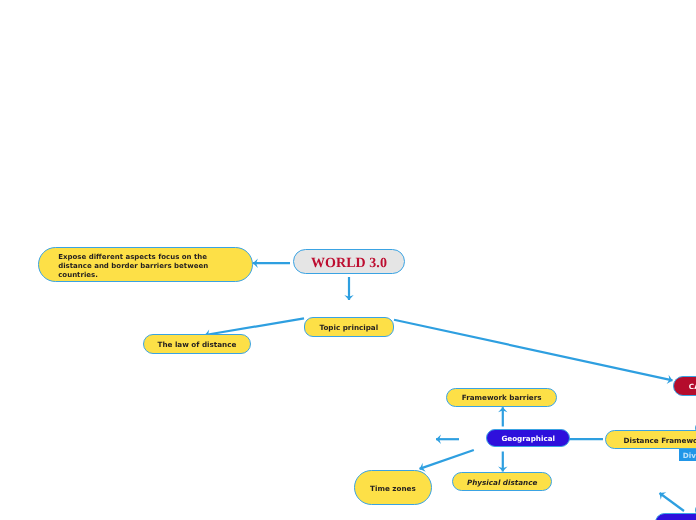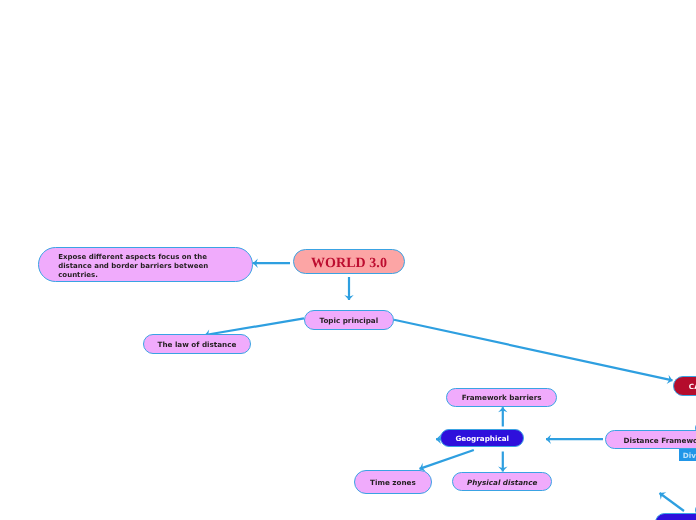--- a/index.html
+++ b/index.html
@@ -7,49 +7,49 @@
   body{width:696px;height:520px;overflow:hidden;position:relative;
        font-family:"DejaVu Sans",sans-serif;-webkit-font-smoothing:antialiased;
        text-rendering:geometricPrecision;}
   #canvas{position:absolute;left:0;top:0;width:696px;height:520px;
           will-change:opacity;overflow:hidden;}
   #edge-layer{position:absolute;left:0;top:0;width:696px;height:520px;overflow:visible;}
   .node{position:absolute;box-sizing:border-box;display:flex;align-items:center;
         justify-content:center;border-radius:999px;}
   .node > span{display:block;white-space:nowrap;will-change:opacity;
                position:relative;top:0.35px;}
-  .n-plain{background:#f0abfc;border:1.4px solid #3aa3e3;color:#231f20;
+  .n-plain{background:#fde047;border:1.4px solid #3aa3e3;color:#231f20;
            font:bold 7.2px "DejaVu Sans",sans-serif;}
   .n-blue{background:#2e10dc;border:1.5px solid #3aa3e3;color:#ffffff;
           font:bold 7.2px "DejaVu Sans",sans-serif;}
   .n-red{background:#b50c2c;border:1.5px solid #3aa3e3;color:#ffffff;
          font:bold 7.2px "DejaVu Sans",sans-serif;}
-  .n-title{background:#fca5a5;border:1.4px solid #3aa3e3;color:#bd0d30;
+  .n-title{background:#e5e5e5;border:1.4px solid #3aa3e3;color:#bd0d30;
            font:bold 14px "Liberation Serif",serif;}
   .n-title > span{position:relative;top:2.6px;letter-spacing:0.05px;}
   .n-multiline{justify-content:flex-start;align-items:flex-start;
                padding-left:19px;padding-top:5.3px;}
   .n-multiline > span{white-space:pre;text-align:left;line-height:8.9px;
                       font-size:7px;top:0;}
   .badge{position:absolute;box-sizing:border-box;display:flex;align-items:center;
          justify-content:flex-start;padding-left:3.5px;
          font:bold 7.2px "DejaVu Sans",sans-serif;}
   .badge > span{will-change:opacity;position:relative;top:0.8px;}
 
   
   #node-world        {left:293px;   top:248.6px; width:112px;   height:25.4px;}
   #node-expose       {left:38.2px;  top:246.9px; width:214.4px; height:34.9px;}
-  #node-topic        {left:303.7px; top:310px; width:90.3px;  height:19.8px;}
+  #node-topic        {left:303.7px; top:317px; width:90.3px;  height:19.8px;border-radius:9px;}
   #node-law          {left:102.6px; top:334.2px; width:108.7px; height:19.5px;margin-left:40px;}
   #node-cage         {left:672.7px; top:376.4px; width:54px;    height:20.1px;}
   #node-geobarriers  {left:446.2px; top:387.6px; width:110.9px; height:19.1px;}
-  #node-geographical {left:440px; top:428.8px; width:84.4px;  height:18.3px;}
+  #node-geographical {left:486px; top:428.8px; width:84.4px;  height:18.3px;}
   #node-climatic     {left:324.6px; top:429.1px; width:110.3px; height:18.8px;}
   #node-framework    {left:605.4px; top:430.4px; width:119px;   height:19px;}
-  #node-timezones    {left:354.2px; top:470.3px; width:77.4px;  height:24px;}
+  #node-timezones    {left:354.2px; top:470.3px; width:77.4px;  height:35px;}
   #node-physical     {left:452px;   top:472.2px; width:100.3px; height:19px;font-style:italic;}
   #node-bureaucracy  {left:605.3px; top:472.8px; width:81.7px;  height:19.1px;}
   #node-offscreen-blue        {left:655.2px; top:512.6px; width:70px; height:19px;}
   #node-offscreen-top         {left:695.3px; top:421.5px; width:60px; height:12px;}
   #node-offscreen-bottom      {left:695.3px; top:503.5px; width:60px; height:12px;}
   #badge-divide      {left:679.3px; top:449.2px; width:36px;    height:11.4px;
                       background:#2196e8;color:#bfe2fa;}
 </style>
 </head>
 <body>

